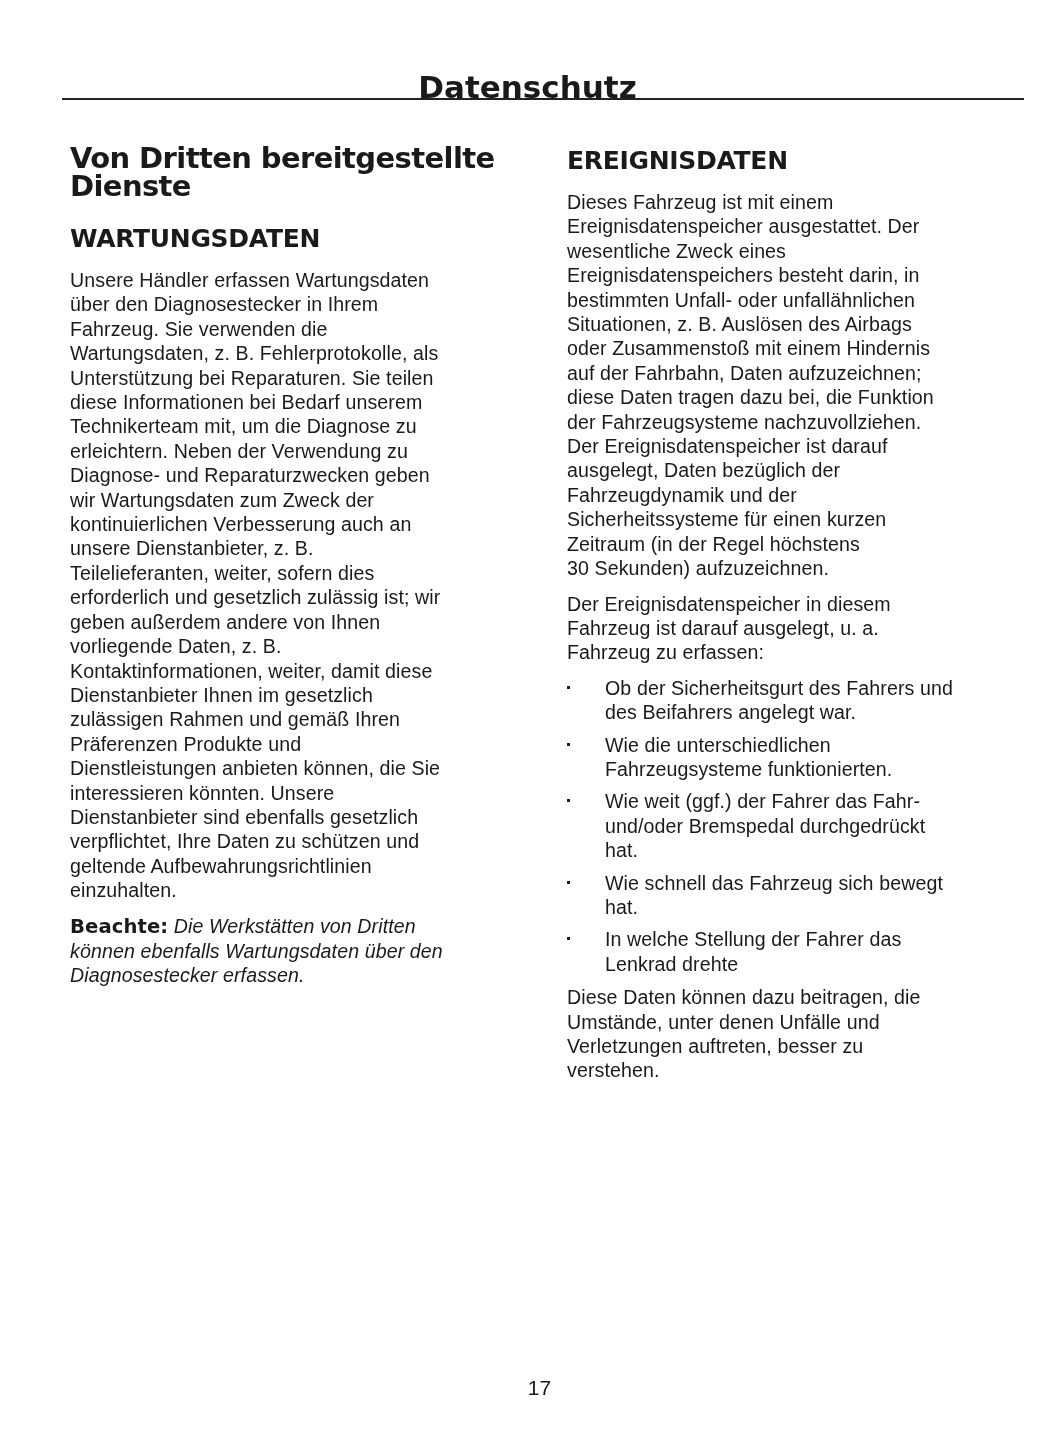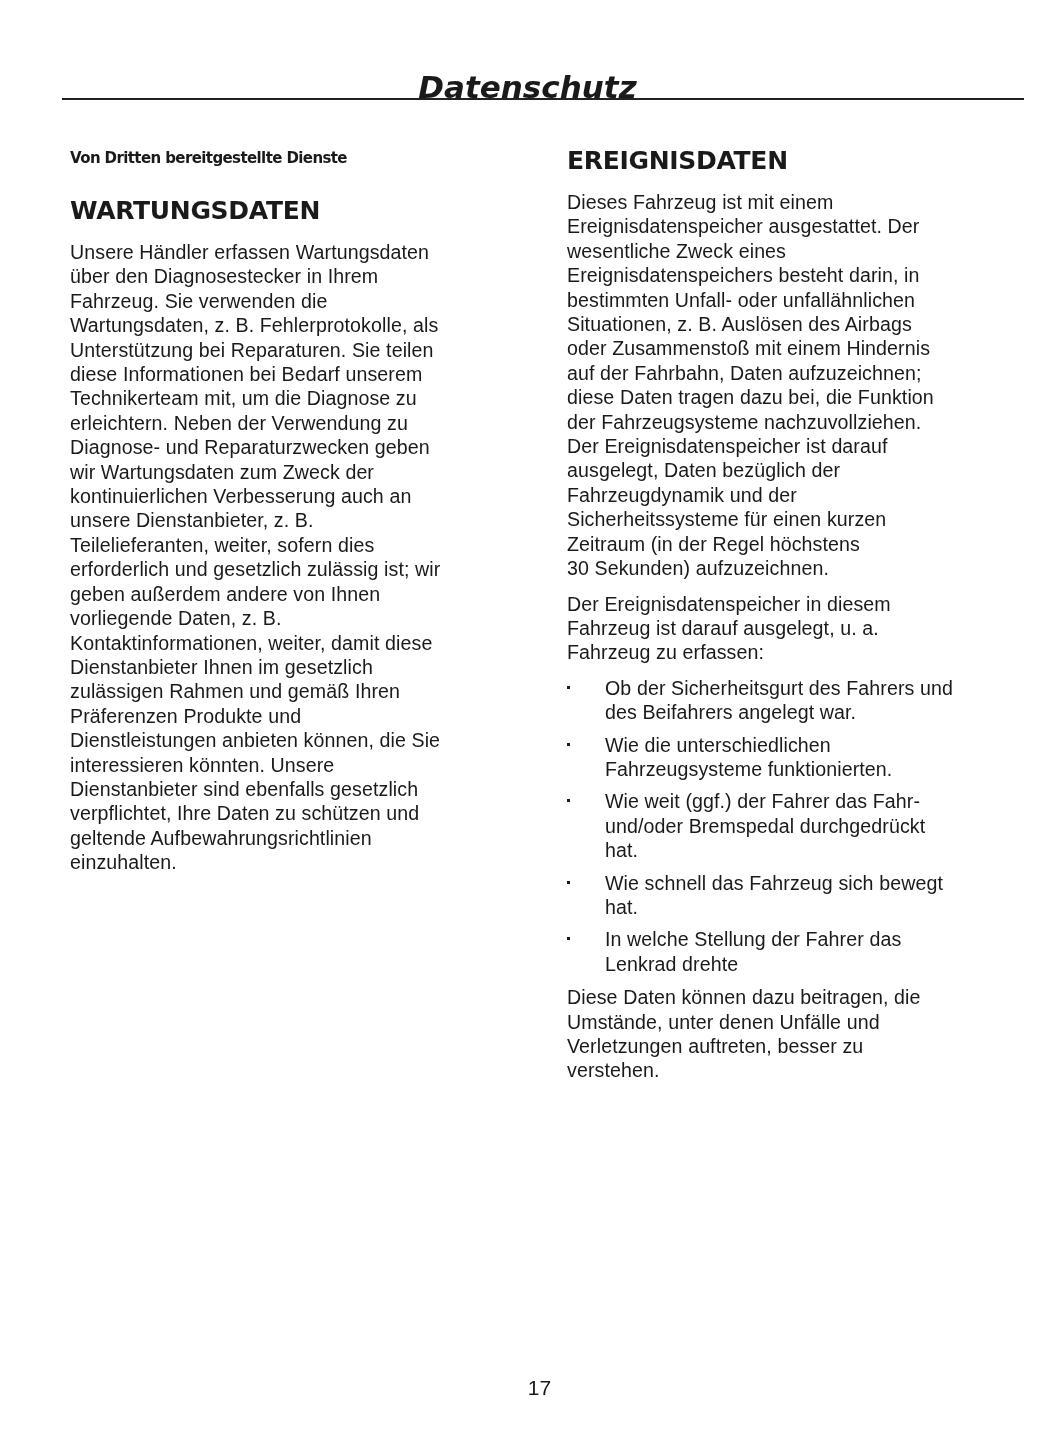--- a/index.html
+++ b/index.html
@@ -6,36 +6,35 @@
     body {
       width: 1055px; height: 1448px; position: relative; overflow: hidden;
       font-family: "DejaVu Sans", "Liberation Sans", sans-serif;
       color: #1a1a1a;
     }
     .page-title {
       position: absolute; left: 0; right: 0; top: 48px;
       text-align: center; font-weight: bold; font-size: 31px;
       letter-spacing: 0px; color: #1a1a1a;
       font-family: "DejaVu Sans", sans-serif;
-      font-style: italic;
     }
     .title-rule {
       position: absolute; left: 62px; width: 962px; top: 98px;
       height: 2px; background: #222;
     }
     .col {
       position: absolute; top: 140px; width: 460px;
       font-size: 19.6px; line-height: 24.4px;
       font-family: "Liberation Sans", sans-serif;
       letter-spacing: 0.1px;
     }
     .col-left { left: 70px; }
     .col-right { left: 567px; width: 460px; }
     .sub-heading {
-      font-weight: bold; font-size: 15px; line-height: 28px;
+      font-weight: bold; font-size: 29px; line-height: 28px;
       margin: 4px 0 10px 0; letter-spacing: -0.6px;
       font-family: "DejaVu Sans", sans-serif;
     }
     .section-heading {
       font-weight: bold; font-size: 25px; line-height: 30px;
       margin: 0 0 14px 0; letter-spacing: -0.3px;
       font-family: "DejaVu Sans", sans-serif;
     }
     p { margin: 0 0 11px 0; white-space: pre-line; }
     .gap-section { margin-top: 24px; }
@@ -83,20 +82,23 @@
 Kontaktinformationen, weiter, damit diese
 Dienstanbieter Ihnen im gesetzlich
 zulässigen Rahmen und gemäß Ihren
 Präferenzen Produkte und
 Dienstleistungen anbieten können, die Sie
 interessieren könnten. Unsere
 Dienstanbieter sind ebenfalls gesetzlich
 verpflichtet, Ihre Daten zu schützen und
 geltende Aufbewahrungsrichtlinien
 einzuhalten.</p>
+    <p><span class="note-label">Beachte:</span><span class="note-text"> Die Werkstätten von Dritten
+können ebenfalls Wartungsdaten über den
+Diagnosestecker erfassen.</span></p>
   </section>
 </div>
 
 <div class="col col-right">
   <section>
     <h2 class="section-heading" style="margin-top:6px;">EREIGNISDATEN</h2>
     <p>Dieses Fahrzeug ist mit einem
 Ereignisdatenspeicher ausgestattet. Der
 wesentliche Zweck eines
 Ereignisdatenspeichers besteht darin, in

